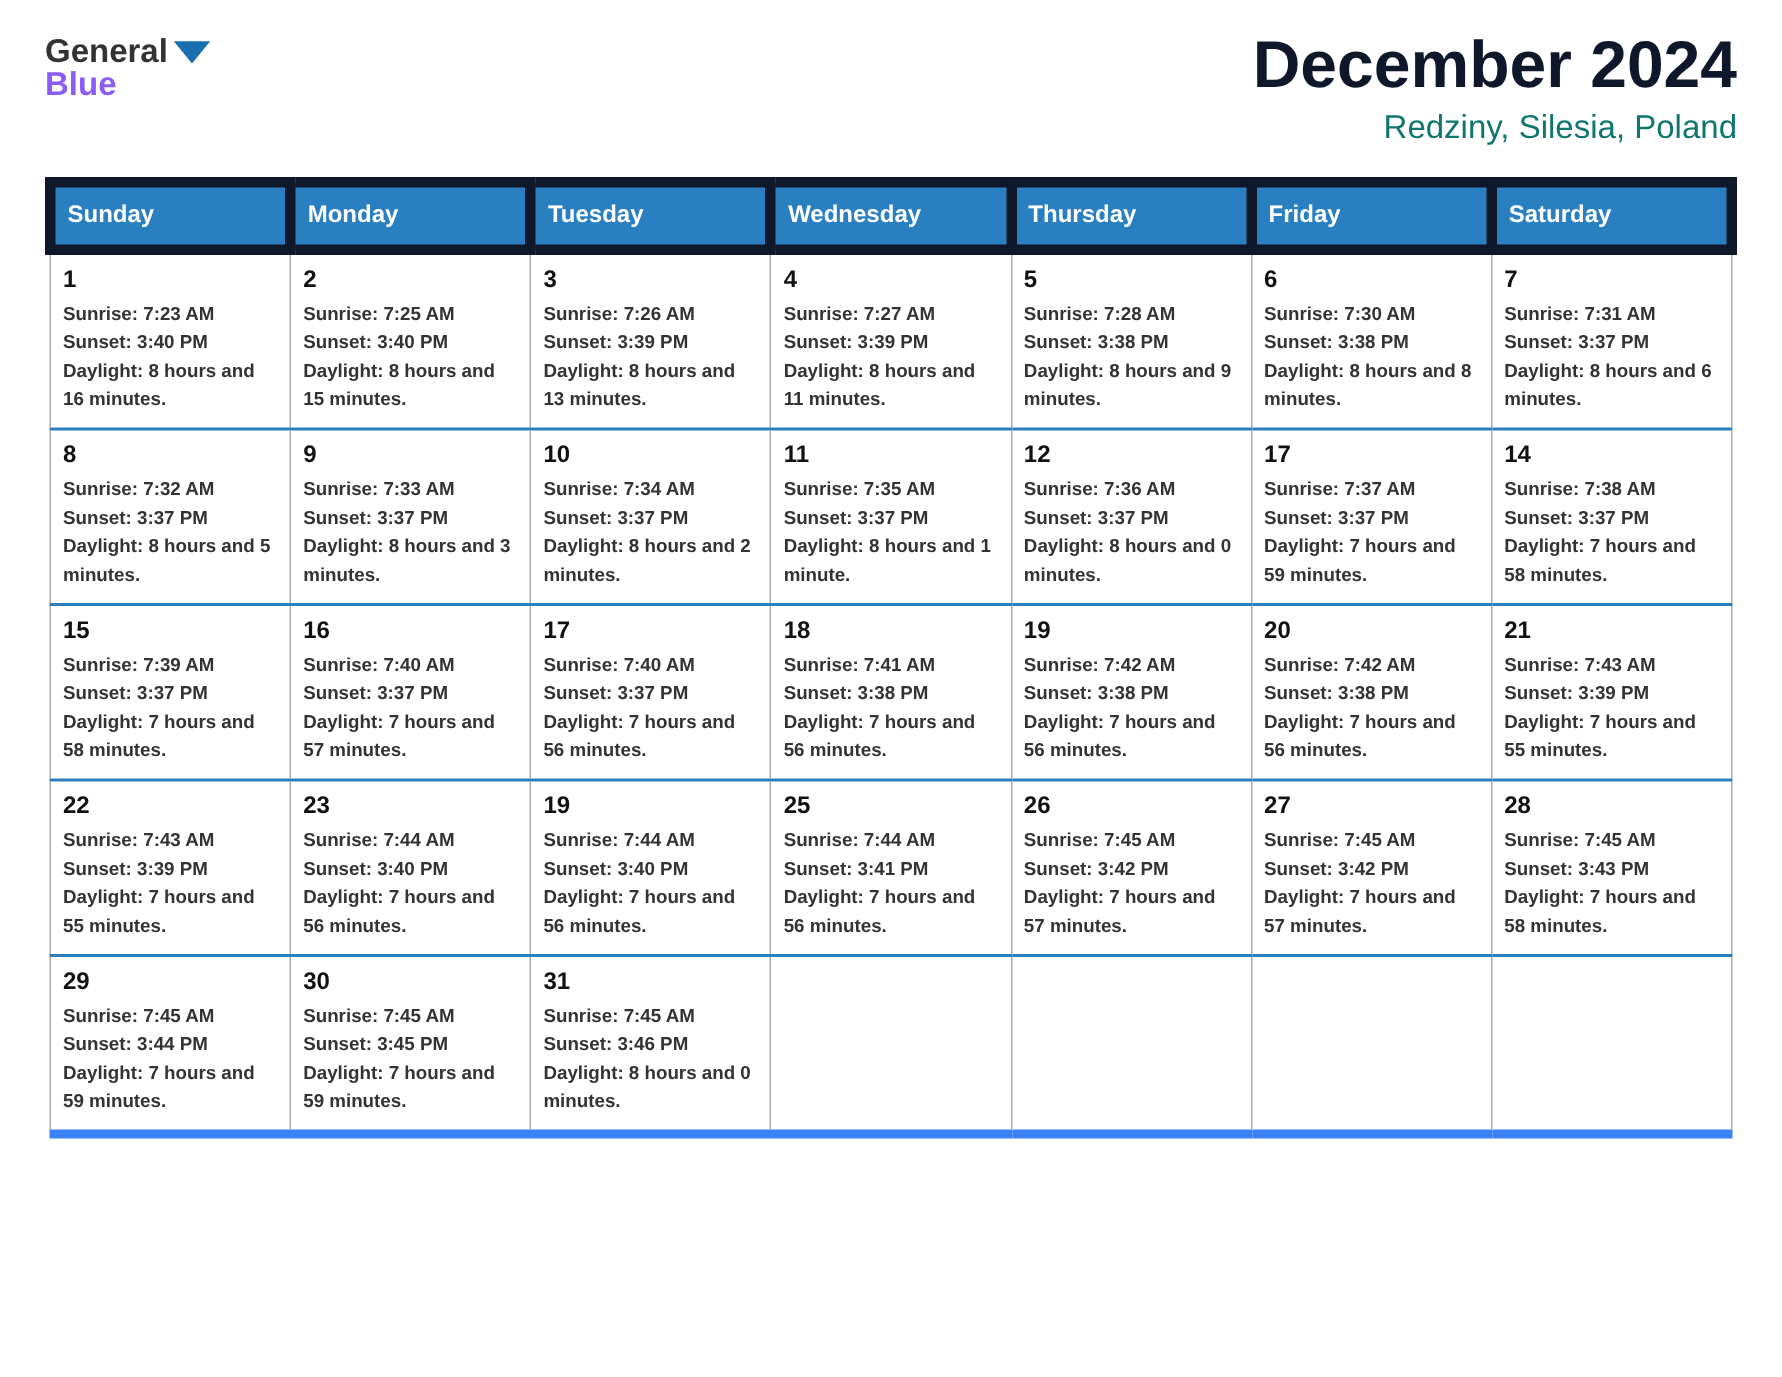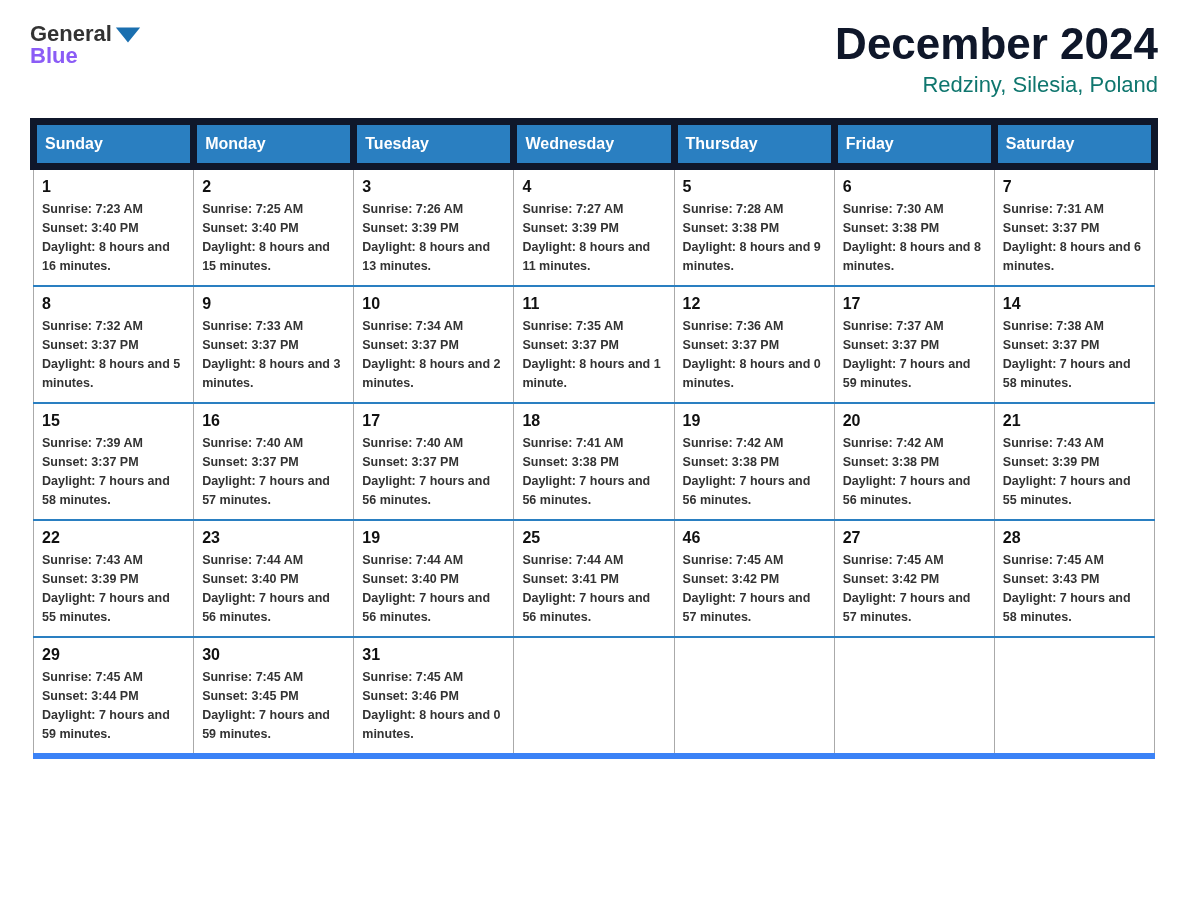--- a/index.html
+++ b/index.html
@@ -328,21 +328,21 @@
       </td>
         <td>
         <span class="day-number">25</span>
         <div class="day-info">
           Sunrise: 7:44 AM<br>
           Sunset: 3:41 PM<br>
           Daylight: 7 hours and 56 minutes.
         </div>
       </td>
         <td>
-        <span class="day-number">46</span>
+        <span class="day-number">26</span>
         <div class="day-info">
           Sunrise: 7:45 AM<br>
           Sunset: 3:42 PM<br>
           Daylight: 7 hours and 57 minutes.
         </div>
       </td>
         <td>
         <span class="day-number">27</span>
         <div class="day-info">
           Sunrise: 7:45 AM<br>

